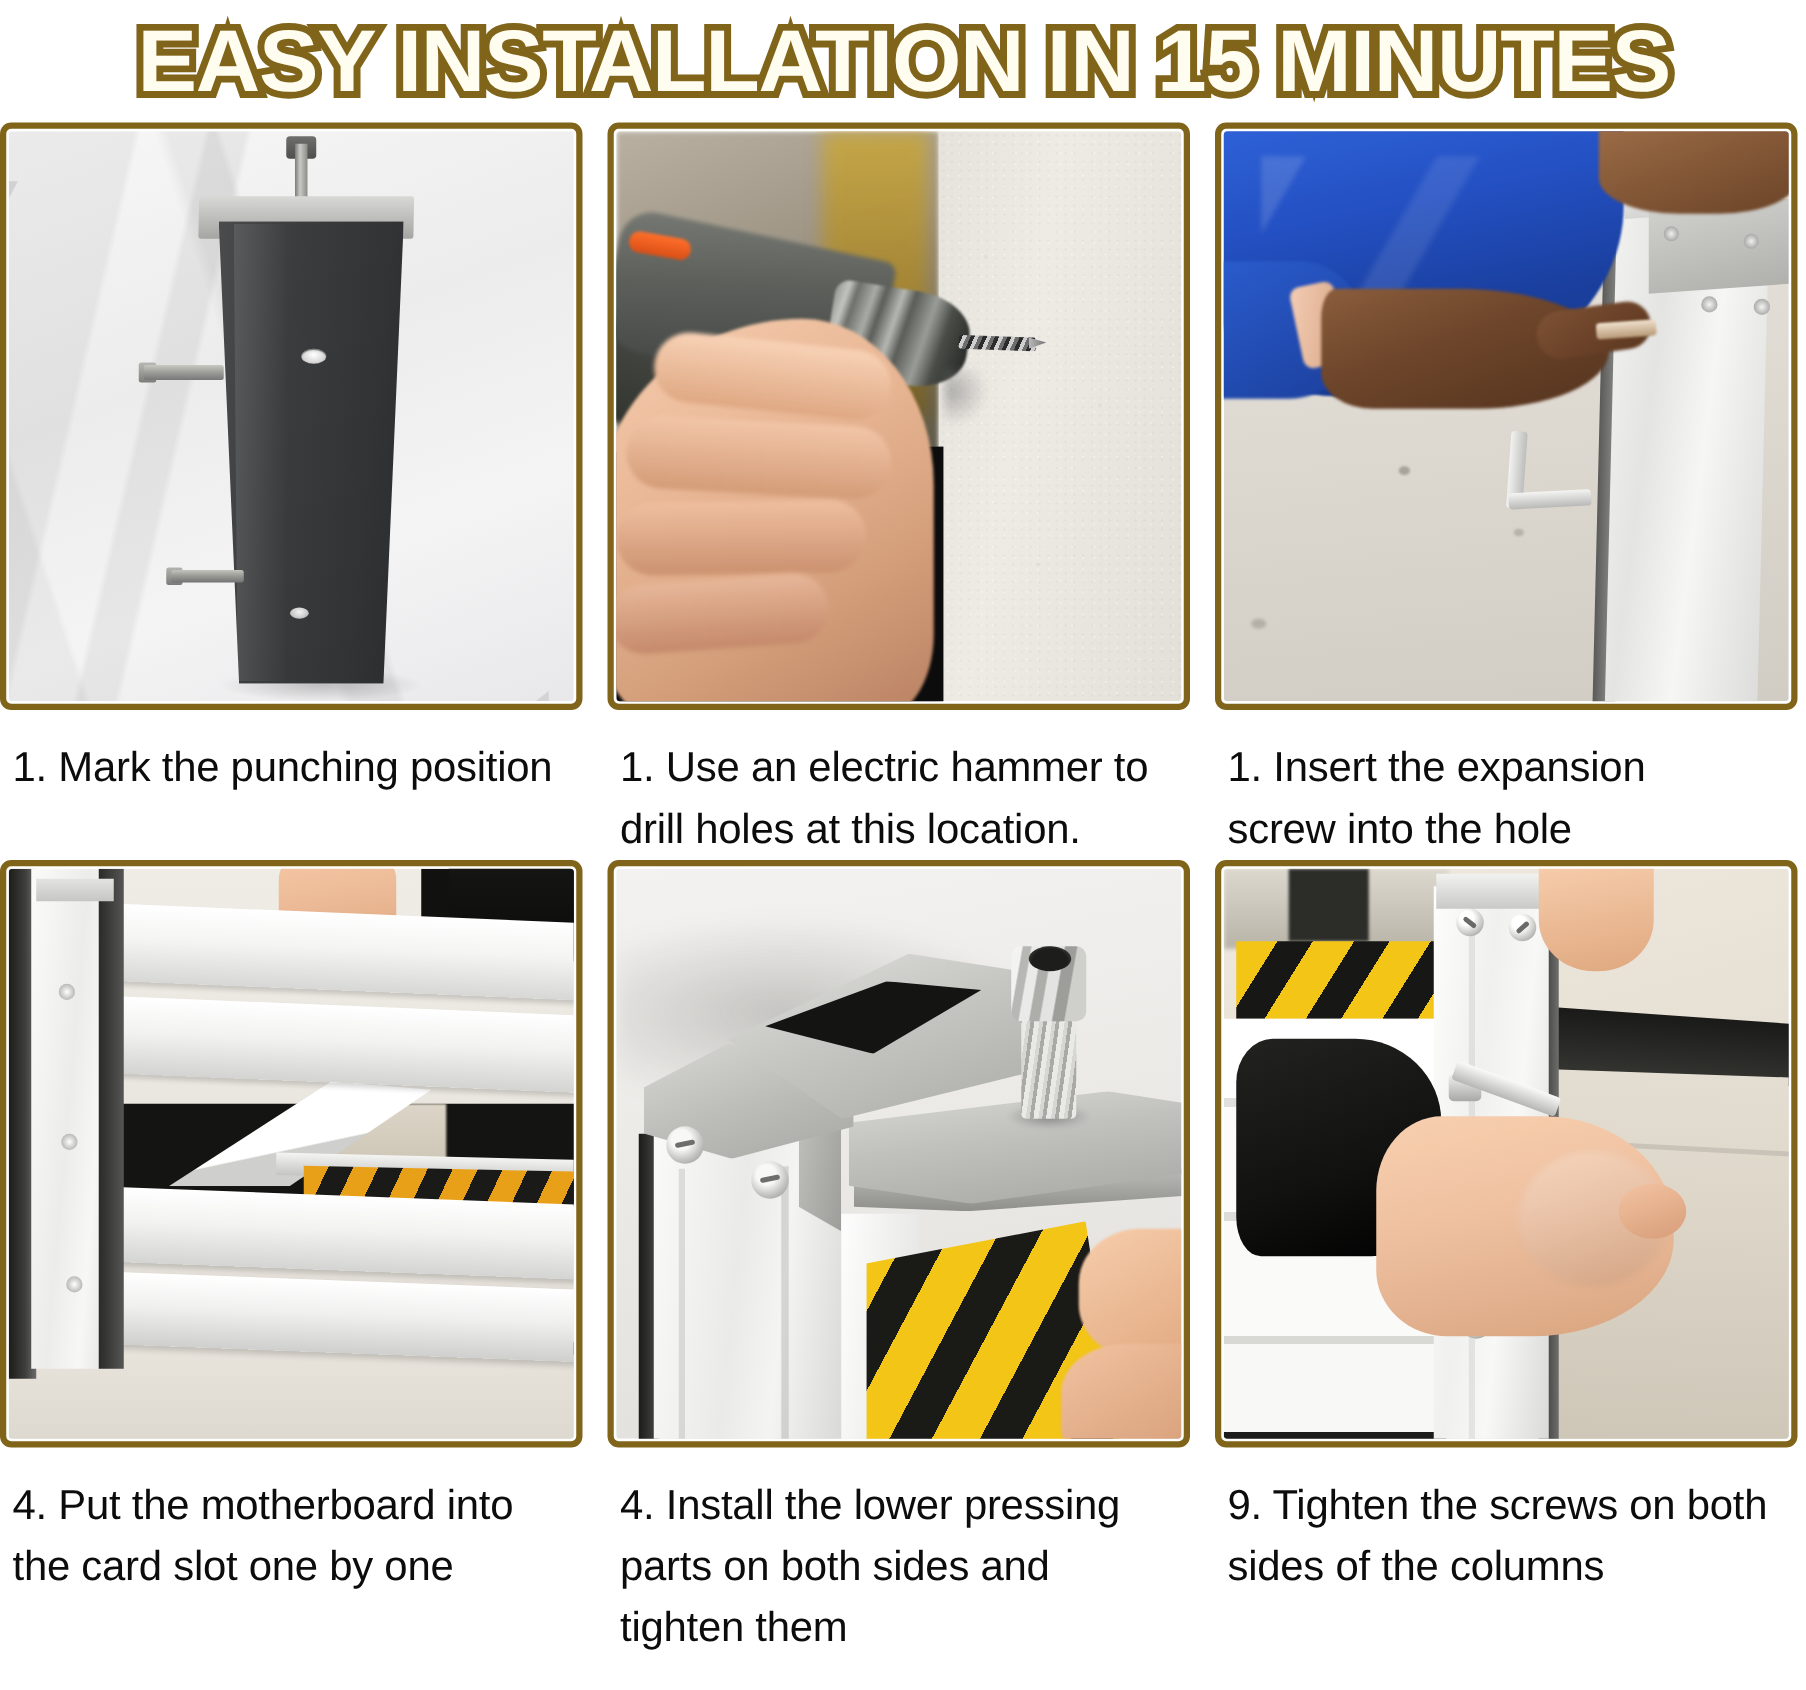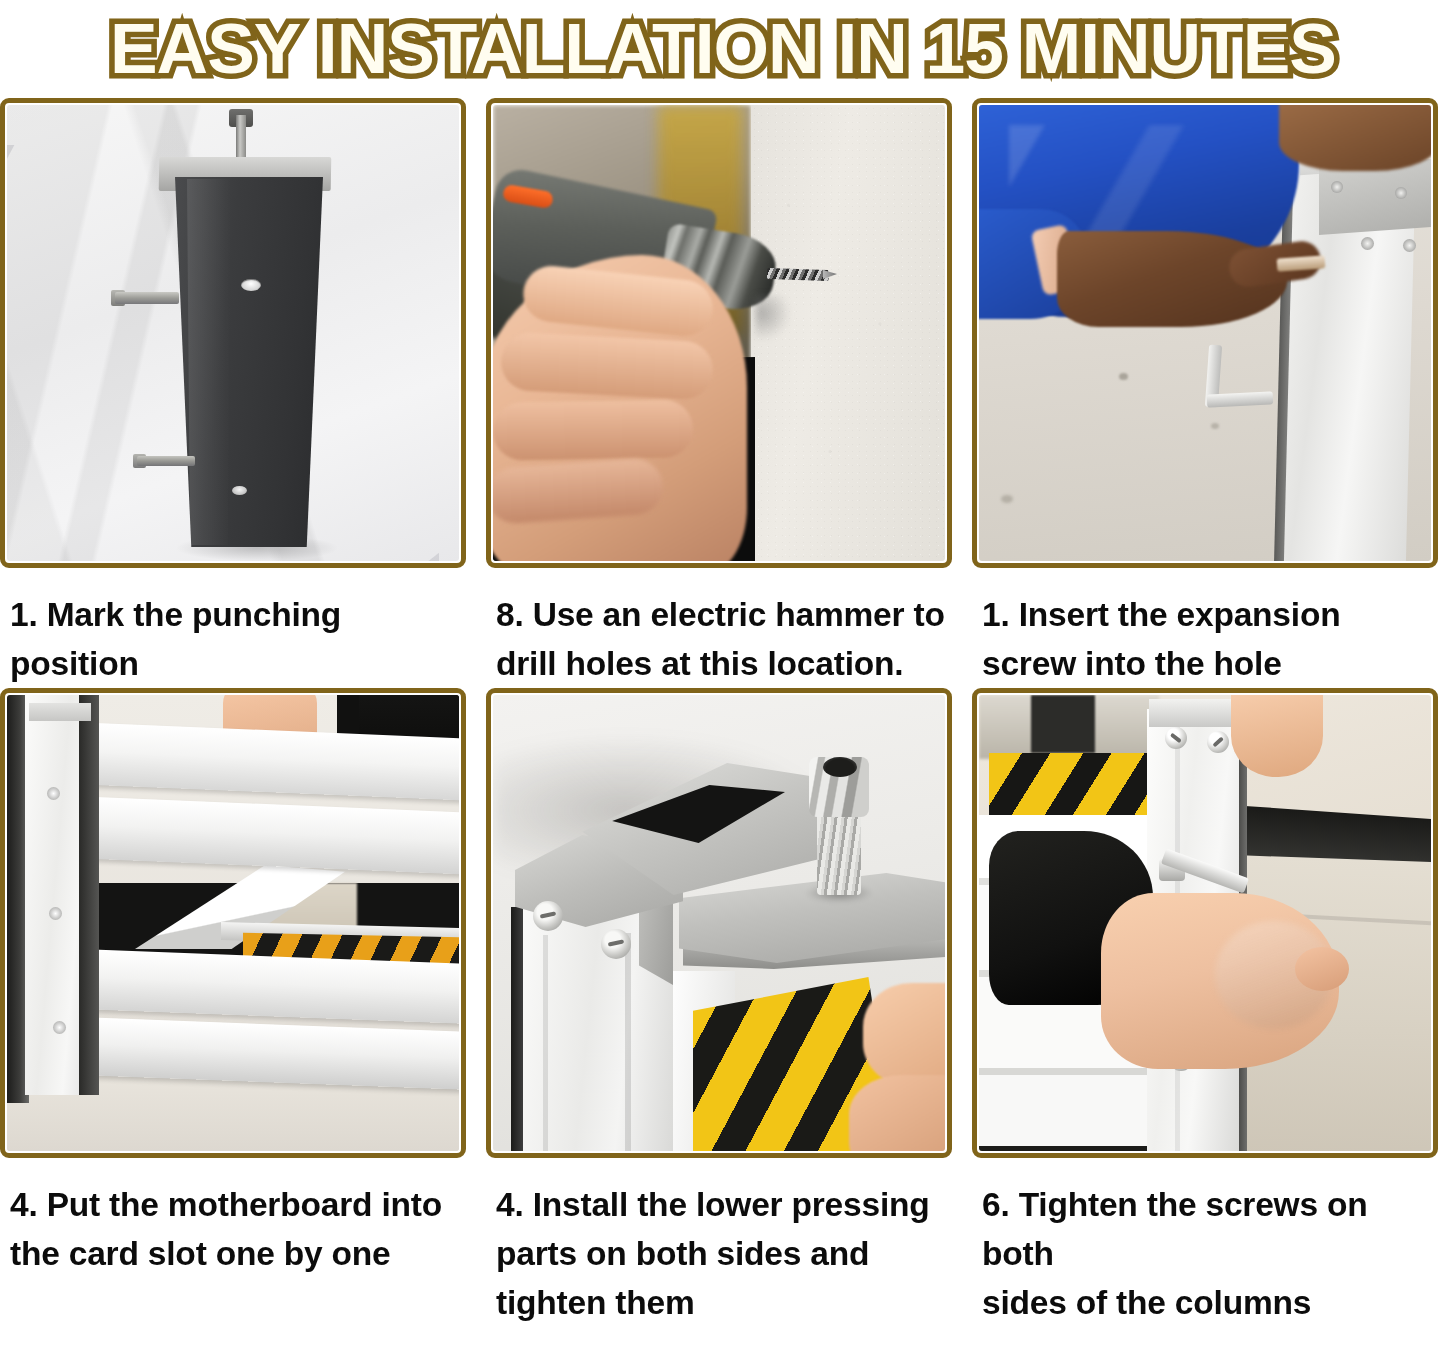--- a/index.html
+++ b/index.html
@@ -42,21 +42,20 @@
 
   
   .grid {
     width: 1445px;
     padding: 0;
     display: grid;
     grid-template-columns: 472px 472px 473px;
     column-gap: 14px;
     row-gap: 0;
     box-sizing: border-box;
-    font-weight: bold;
   }
   .cell {
     display: flex;
     flex-direction: column;
   }
 
   
   .photo-frame {
     width: 466px;
     height: 470px;
@@ -763,21 +762,21 @@
         <div class="p2-dust"></div>
         <div class="p2-bit"></div>
         <div class="p2-bit-tip"></div>
         <div class="p2-hand"></div>
         <div class="p2-finger1"></div>
         <div class="p2-finger2"></div>
         <div class="p2-finger3"></div>
         <div class="p2-finger4"></div>
       </div>
     </div>
-    <div class="caption">8. Use an electric hammer to
+    <div class="caption">1. Use an electric hammer to
 drill holes at this location.</div>
   </div>
 
   <div class="cell">
     <div class="photo-frame">
       <div class="photo">
         <div class="p3-floor"></div>
         <div class="p3-floor-spot1"></div>
         <div class="p3-floor-spot2"></div>
         <div class="p3-floor-spot3"></div>
@@ -901,16 +900,16 @@
         <div class="p6-lowscrew"></div>
         <div class="p6-wrench-head"></div>
         <div class="p6-wrench"></div>
         <div class="p6-sleeve"></div>
         <div class="p6-hand"></div>
         <div class="p6-knuckle"></div>
         <div class="p6-fingertip"></div>
         <div class="p6-tophand"></div>
       </div>
     </div>
-    <div class="caption">6. Tighten the screws on both
+    <div class="caption">9. Tighten the screws on both
 sides of the columns</div>
   </div>
 </div>
 
 </body></html>

